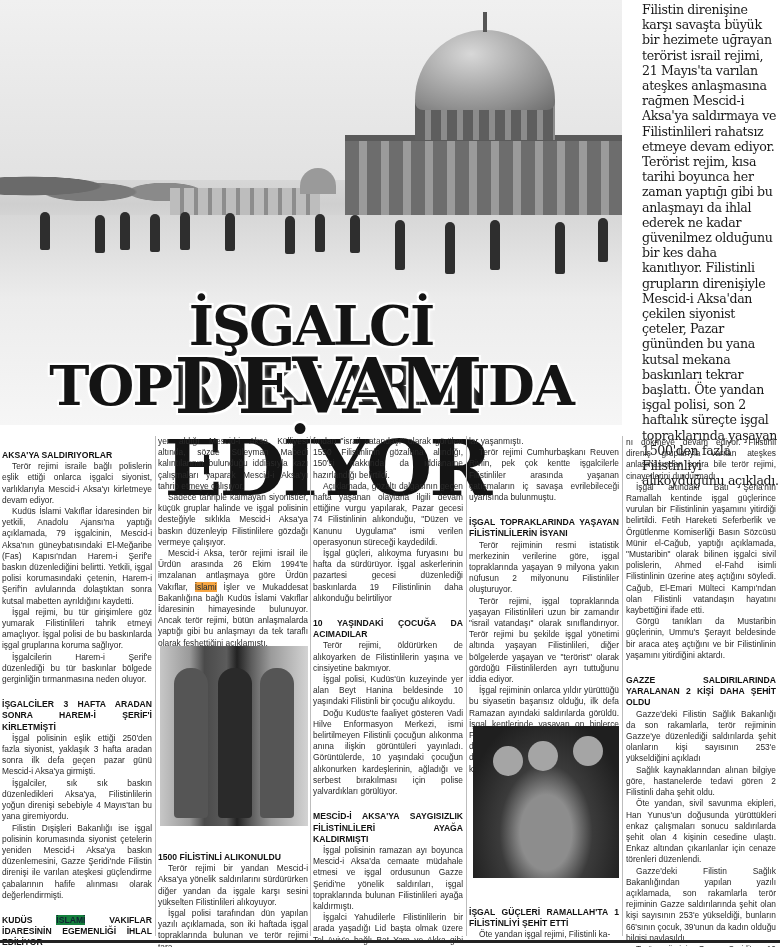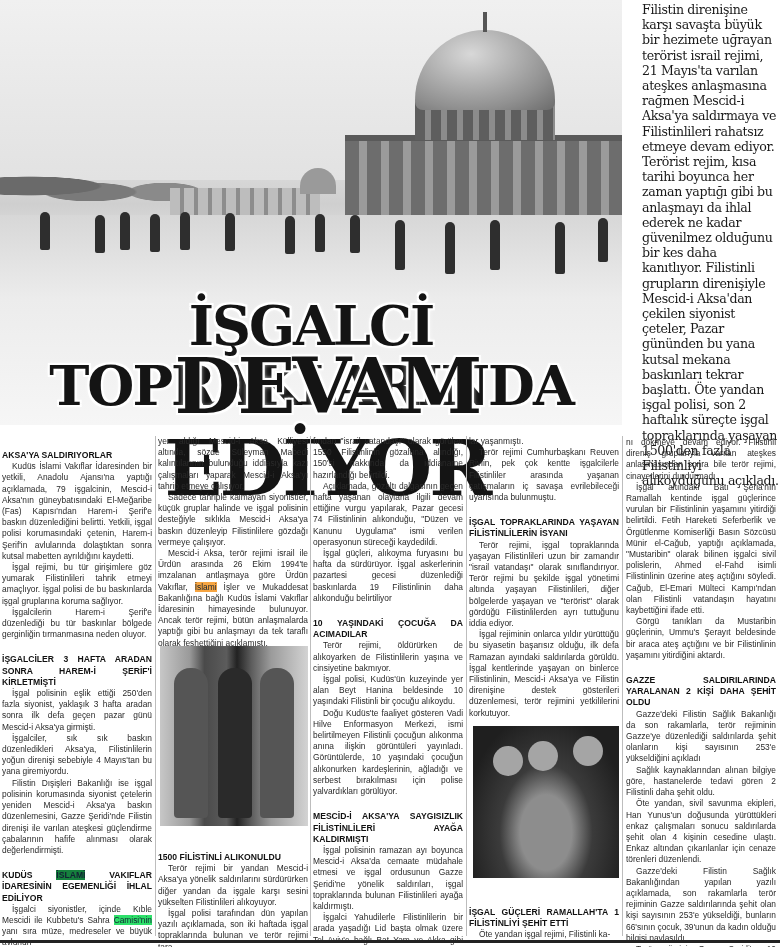--- a/index.html
+++ b/index.html
@@ -112,20 +112,21 @@
 
 <div class="intro">Filistin direnişine karşı savaşta büyük bir hezimete uğrayan terörist israil rejimi, 21 Mayıs'ta varılan ateşkes anlaşmasına rağmen Mescid-i Aksa'ya saldırmaya ve Filistinlileri rahatsız etmeye devam ediyor. Terörist rejim, kısa tarihi boyunca her zaman yaptığı gibi bu anlaşmayı da ihlal ederek ne kadar güvenilmez olduğunu bir kes daha kanıtlıyor. Filistinli grupların direnişiyle Mescid-i Aksa'dan çekilen siyonist çeteler, Pazar gününden bu yana kutsal mekana baskınları tekrar başlattı. Öte yandan işgal polisi, son 2 haftalık süreçte işgal topraklarında yaşayan 1500'den fazla Filistinliyi alıkoyduğunu açıkladı.</div>
 
 <div class="rule" style="left:155px"></div>
 <div class="rule" style="left:310px"></div>
 <div class="rule" style="left:466px"></div>
 <div class="rule" style="left:622px"></div>
 
 <div class="col c1">
   <h4>AKSA'YA SALDIRIYORLAR</h4>
+  <p>Terör rejimi israile bağlı polislerin eşlik ettiği onlarca işgalci siyonist, varlıklarıyla Mescid-i Aksa'yı kirletmeye devam ediyor.</p>
   <p>Kudüs İslami Vakıflar İdaresinden bir yetkili, Anadolu Ajansı'na yaptığı açıklamada, 79 işgalcinin, Mescid-i Aksa'nın güneybatısındaki El-Meğaribe (Fas) Kapısı'ndan Harem-i Şerif'e baskın düzenlediğini belirtti. Yetkili, işgal polisi korumasındaki çetenin, Harem-i Şerif'in avlularında dolaştıktan sonra kutsal mabetten ayrıldığını kaydetti.</p>
   <p>İşgal rejimi, bu tür girişimlere göz yumarak Filistinlileri tahrik etmeyi amaçlıyor. İşgal polisi de bu baskınlarda işgal gruplarına koruma sağlıyor.</p>
   <p>İşgalcilerin Harem-i Şerif'e düzenlediği bu tür baskınlar bölgede gerginliğin tırmanmasına neden oluyor.</p>
   <h4>İŞGALCİLER 3 HAFTA ARADAN SONRA HAREM-İ ŞERİF'İ KİRLETMİŞTİ</h4>
   <p>İşgal polisinin eşlik ettiği 250'den fazla siyonist, yaklaşık 3 hafta aradan sonra ilk defa geçen pazar günü Mescid-i Aksa'ya girmişti.</p>
   <p>İşgalciler, sık sık baskın düzenledikleri Aksa'ya, Filistinlilerin yoğun direnişi sebebiyle 4 Mayıs'tan bu yana giremiyordu.</p>
   <p>Filistin Dışişleri Bakanlığı ise işgal polisinin korumasında siyonist çetelerin yeniden Mescid-i Aksa'ya baskın düzenlemesini, Gazze Şeridi'nde Filistin direnişi ile varılan ateşkesi güçlendirme çabalarının hafife alınması olarak değerlendirmişti.</p>
   <h4><span>KUDÜS </span><span class="hl-cyan">İSLAMİ</span><span> VAKIFLAR İDARESİNİN EGEMENLİĞİ İHLAL EDİLİYOR</span></h4>
   <p><span>İşgalci siyonistler, içinde Kıble Mescidi ile Kubbetu's Sahra </span><span class="hl-green">Camisi'nin</span><span> yanı sıra müze, medreseler ve büyük avlunun</span></p>
 </div>
@@ -156,20 +157,21 @@
   <p>Doğu Kudüs'te faaliyet gösteren Vadi Hilve Enformasyon Merkezi, ismi belirtilmeyen Filistinli çocuğun alıkonma anına ilişkin görüntüleri yayınladı. Görüntülerde, 10 yaşındaki çocuğun alıkonurken kardeşlerinin, ağladığı ve serbest bırakılması için polise yalvardıkları görülüyor.</p>
   <h4>MESCİD-İ AKSA'YA SAYGISIZLIK FİLİSTİNLİLERİ AYAĞA KALDIRMIŞTI</h4>
   <p>İşgal polisinin ramazan ayı boyunca Mescid-i Aksa'da cemaate müdahale etmesi ve işgal ordusunun Gazze Şeridi'ne yönelik saldırıları, işgal topraklarında bulunan Filistinlileri ayağa kaldırmıştı.</p>
   <p>İşgalci Yahudilerle Filistinlilerin bir arada yaşadığı Lid başta olmak üzere Tel Aviv'e bağlı Bat Yam ve Akka gibi kentlerde taraflar arasında büyük çatışma-</p>
 </div>
 
 <div class="col c4">
   <p style="text-indent:0">lar yaşanmıştı.</p>
   <p>Terör rejimi Cumhurbaşkanı Reuven Rivlin, pek çok kentte işgalcilerle Filistinliler arasında yaşanan çatışmaların iç savaşa evrilebileceği uyarısında bulunmuştu.</p>
   <h4>İŞGAL TOPRAKLARINDA YAŞAYAN FİLİSTİNLİLERİN İSYANI</h4>
+  <p>Terör rejiminin resmi istatistik merkezinin verilerine göre, işgal topraklarında yaşayan 9 milyona yakın nüfusun 2 milyonunu Filistinliler oluşturuyor.</p>
   <p>Terör rejimi, işgal topraklarında yaşayan Filistinlileri uzun bir zamandır "israil vatandaşı" olarak sınıflandırıyor. Terör rejimi bu şekilde işgal yönetimi altında yaşayan Filistinlileri, diğer bölgelerde yaşayan ve "terörist" olarak gördüğü Filistinlilerden ayrı tuttuğunu iddia ediyor.</p>
   <p>İşgal rejiminin onlarca yıldır yürüttüğü bu siyasetin başarısız olduğu, ilk defa Ramazan ayındaki saldırılarda görüldü. İşgal kentlerinde yaşayan on binlerce Filistinlinin, Mescid-i Aksa'ya ve Filistin direnişine destek gösterileri düzenlemesi, terör rejimini yetkililerini korkutuyor.</p>
 </div>
 <div class="photo funeral">
   <div class="fig" style="left:20px;top:20px"></div>
   <div class="fig" style="left:55px;top:15px"></div>
   <div class="fig" style="left:100px;top:10px"></div>
 </div>
 <div class="col c4" style="top:893px">
   <h4>İŞGAL GÜÇLERİ RAMALLAH'TA 1 FİLİSTİNLİYİ ŞEHİT ETTİ</h4>

